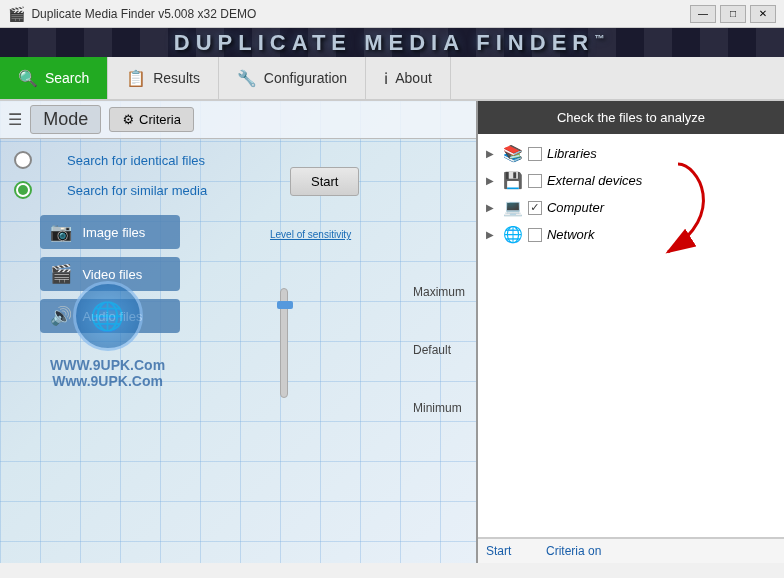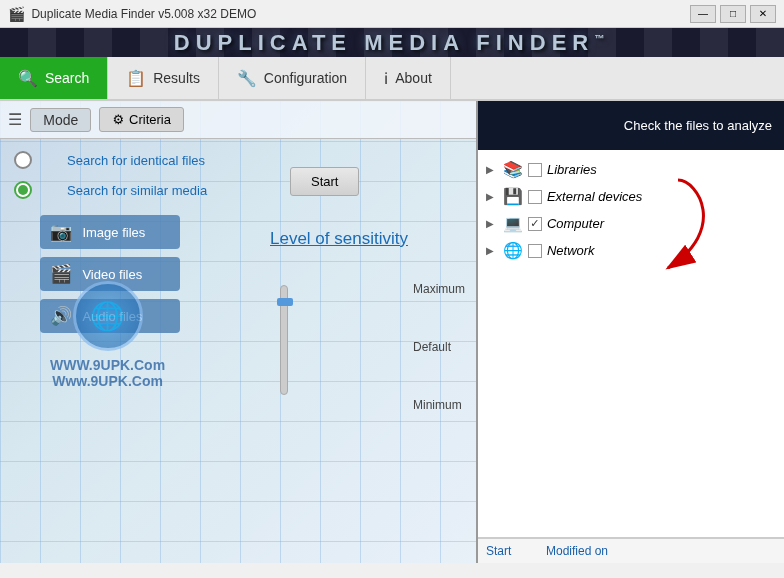--- a/index.html
+++ b/index.html
@@ -121,21 +121,21 @@
       gap: 8px;
     }
     .mode-icon { font-size: 16px; color: #555; }
     .mode-tab {
       display: flex; align-items: center; gap: 5px;
       padding: 3px 12px;
       background: #d0d8e0;
       border: 1px solid #aaa;
       border-radius: 3px;
       cursor: pointer;
-      font-size: 14px;
+      font-size: 18px;
       color: #333;
     }
     .criteria-tab {
       display: flex; align-items: center; gap: 5px;
       padding: 4px 12px;
       background: #d8d8d8;
       border: 1px solid #aaa;
       border-radius: 3px;
       cursor: pointer;
       font-size: 13px;
@@ -195,26 +195,26 @@
     
     #right-panel {
       width: 308px;
       border-left: 2px solid #999;
       display: flex;
       flex-direction: column;
       background: white;
     }
 
     #files-header {
-      background: #0f172a;
+      background: #404040;
       color: white;
-      padding: 17px 12px;
+      padding: 9px 12px;
       font-size: 13px;
       font-weight: 500;
-      text-align: right;
+      text-align: center;
     }
 
     #file-tree {
       padding: 6px 0;
       flex: 1;
       border-bottom: 1px solid #ccc;
     }
     .tree-item {
       display: flex;
       align-items: center;
@@ -271,22 +271,22 @@
     
     #sensitivity-area {
       position: absolute;
       top: 128px;
       left: 270px;
       width: 195px;
     }
     .sensitivity-title {
       color: #1a6bb5;
       text-decoration: underline;
-      font-size: 17px;
-      margin-bottom: 8px;
+      font-size: 10px;
+      margin-bottom: 20px;
       cursor: pointer;
     }
     .sensitivity-labels {
       position: absolute;
       right: 0;
       top: 25px;
       display: flex;
       flex-direction: column;
       gap: 44px;
       font-size: 12px;
@@ -479,17 +479,17 @@
           <marker id="arrowhead" markerWidth="10" markerHeight="7" refX="9" refY="3.5" orient="auto">
             <polygon points="0 0, 10 3.5, 0 7" fill="#cc0000"></polygon>
           </marker>
         </defs>
         <path d="M 200 30 C 220 30, 250 80, 190 118" stroke="#cc0000" stroke-width="3" fill="none" marker-end="url(#arrowhead)"></path>
       </svg>
     </div>
 
     <div id="file-list-header">
       <span class="file-col-size">Start</span>
-      <span class="file-col-modified">Modified on</span>
+      <span class="file-col-modified">Criteria on</span>
     </div>
 
   </div>
 </div>
 
 </body></html>

